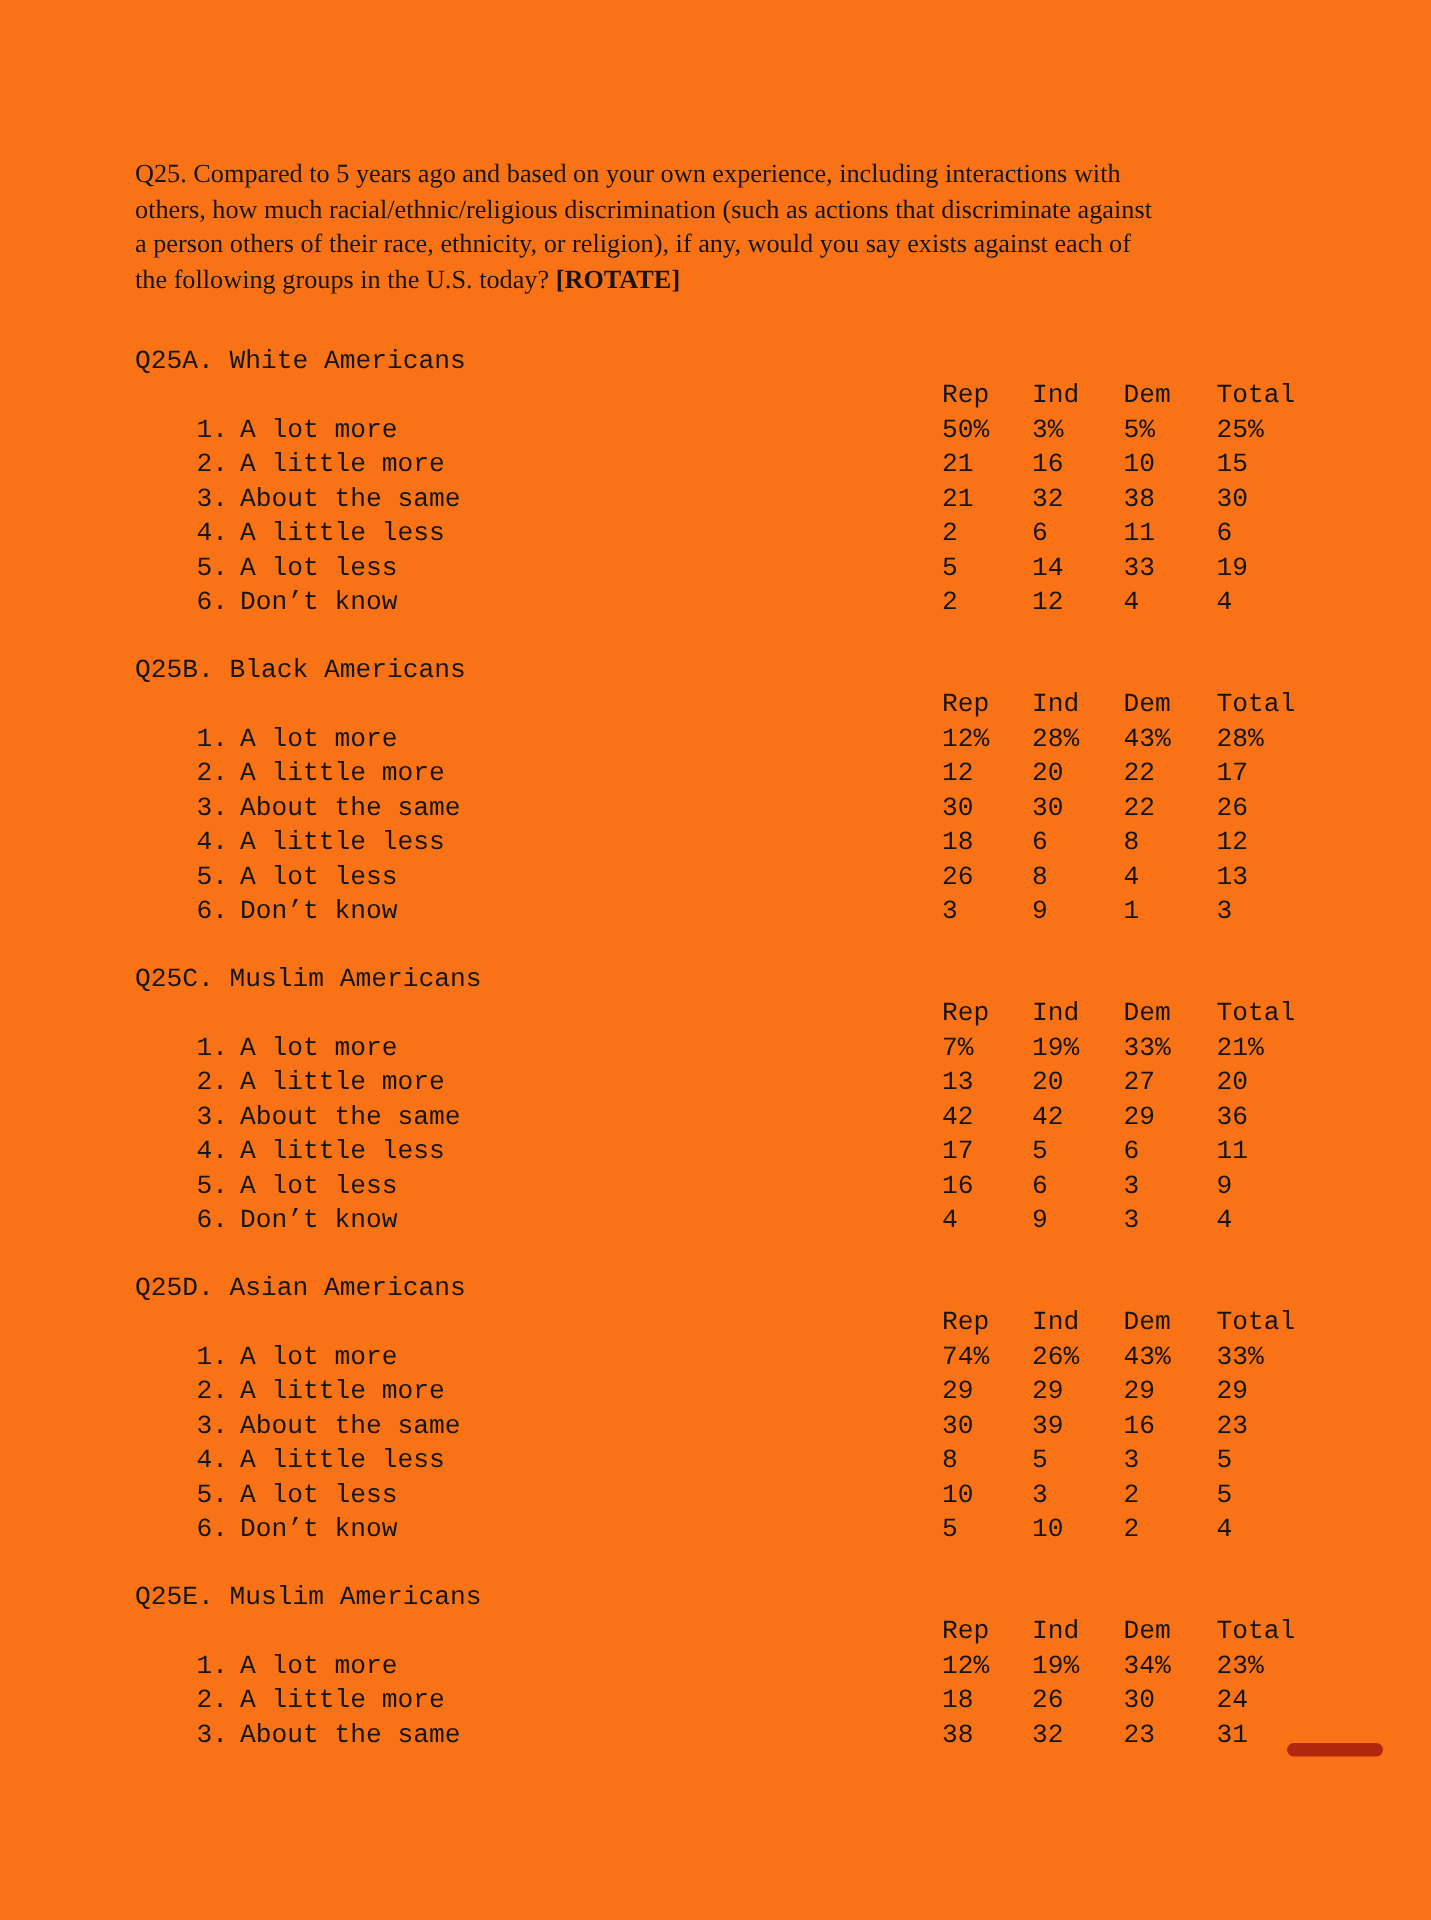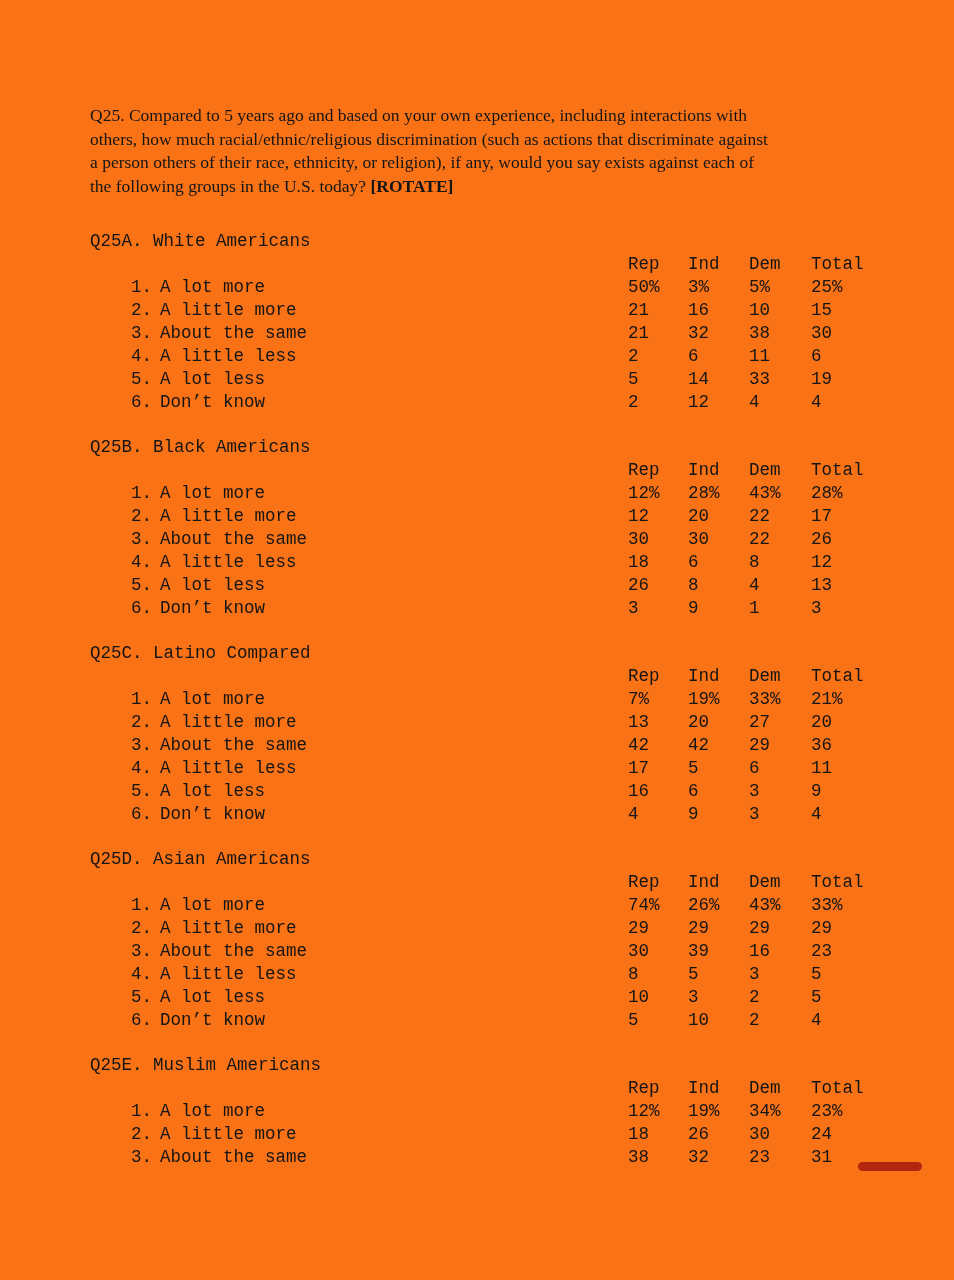--- a/index.html
+++ b/index.html
@@ -165,21 +165,21 @@
     <div class="row">
       <span>6.</span>
       <span>Don’t know</span>
       <span>3</span>
             <span>9</span>
             <span>1</span>
             <span>3</span>
     </div>
   </div>
   <div class="section">
-    <div class="sec-title">Q25C. Latino Compared</div>
+    <div class="sec-title">Q25C. Muslim Americans</div>
     <div class="row">
       <span></span>
       <span></span>
       <span>Rep</span>
             <span>Ind</span>
             <span>Dem</span>
             <span>Total</span>
     </div>
 
     <div class="row">

